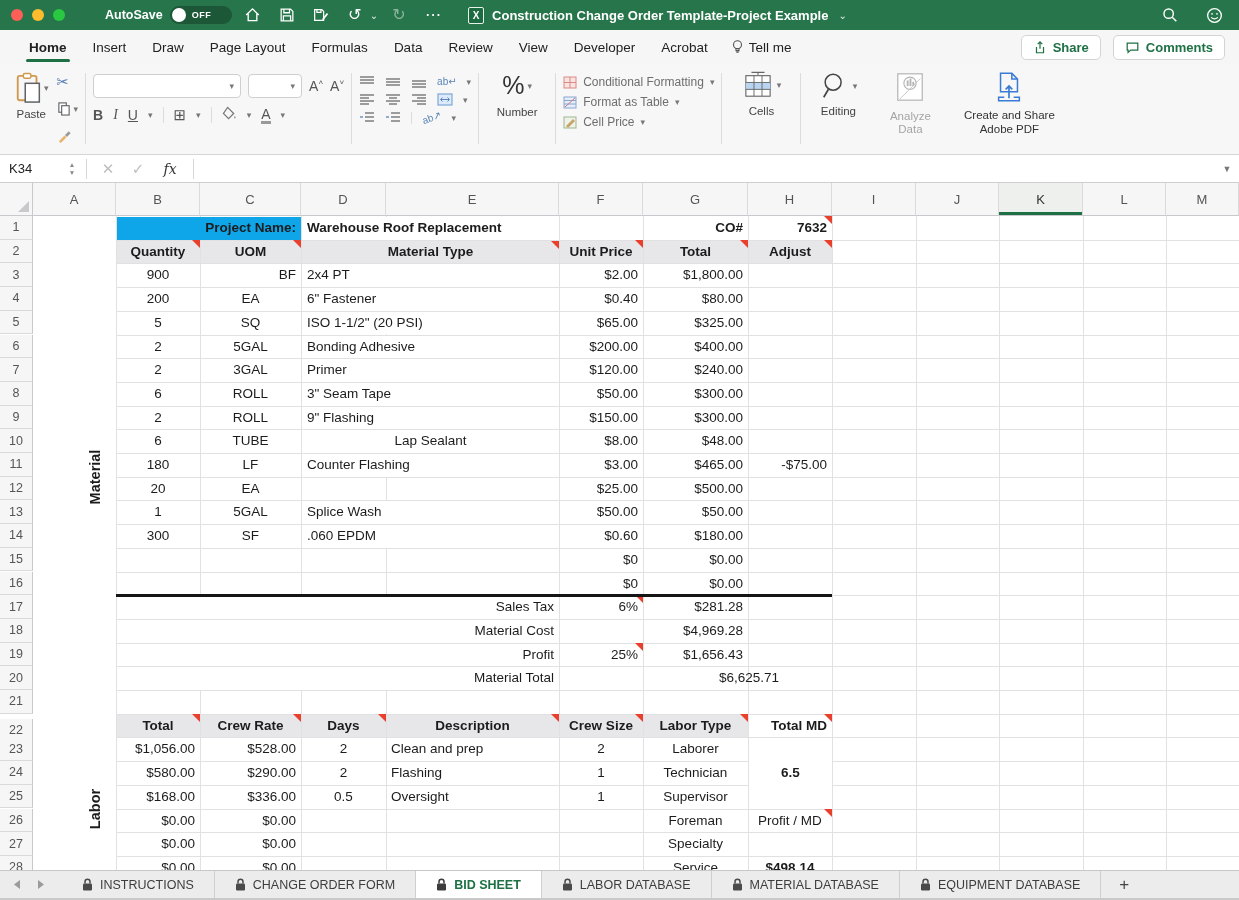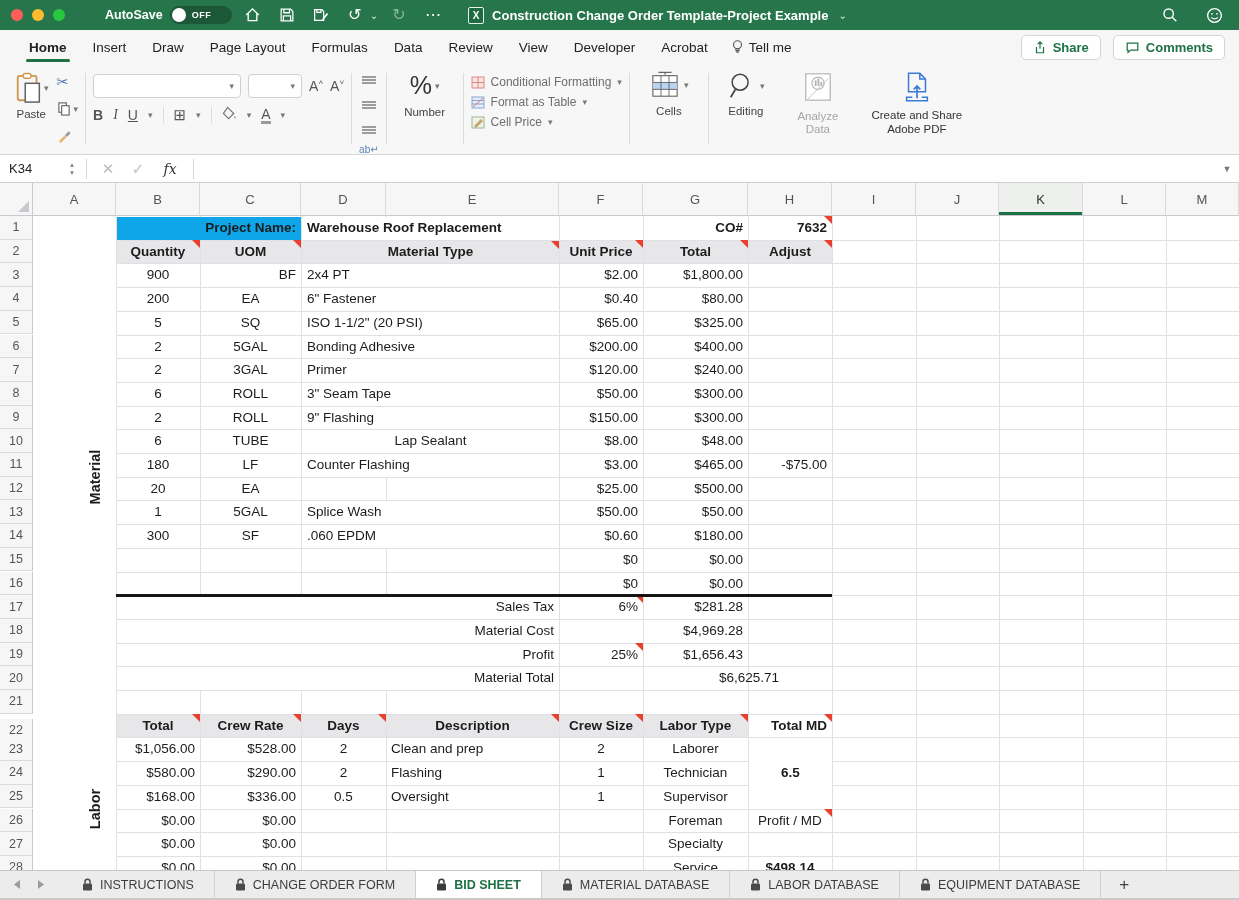--- a/index.html
+++ b/index.html
@@ -59,21 +59,21 @@
   .fg-row { display:flex; align-items:center; gap:7px; }
   .fsel { height:24px; background:#fff; border:1px solid #cfcfcf; border-radius:4px;
     display:flex; align-items:center; justify-content:flex-end; padding-right:6px; }
   .fsel.name { width:148px; } .fsel.size { width:54px; }
   .fmt { font-size:14px; color:#555; }
   .fmt.b { font-weight:700; } .fmt.i { font-style:italic; font-family:"Liberation Serif",serif; }
   .fmt.u { text-decoration:underline; }
   .asz { font-size:14px; color:#555; } .asz sup { font-size:8px; }
 
   .align-group { display:flex; flex-direction:column; gap:5px; padding-top:4px; }
-  .ag-row { display:flex; align-items:center; gap:10px;flex-direction:column; }
+  .ag-row { display:flex; align-items:center; gap:10px; }
   .lineset line { stroke:#6b6b6b; stroke-width:1.3; }
   .bluebit { color:#5b84b8; font-size:10px; }
 
   .num-group { display:flex; flex-direction:column; align-items:center; padding-top:2px; width:62px; }
   .pct { font-size:25px; color:#333; line-height:1; }
 
   .styles-group { display:flex; flex-direction:column; gap:6px; padding-top:4px; }
   .style-row { display:flex; align-items:center; gap:6px; font-size:12px; color:#6e6e6e; white-space:nowrap; }
 
   .adobe-label { font-size:11.5px; color:#333; text-align:center; line-height:1.2; margin-top:2px; }
@@ -703,28 +703,28 @@
           <rect x="1" y="5.5" width="9" height="7" rx="1.2" fill="#3c3c3c"></rect>
           <path d="M3 5.5 V3.8 A2.5 2.5 0 0 1 8 3.8 V5.5" fill="none" stroke="#3c3c3c" stroke-width="1.5"></path>
         </svg>
       <span>BID SHEET</span>
     </span>
     <span class="stab">
       <svg width="11" height="13" viewBox="0 0 11 13">
           <rect x="1" y="5.5" width="9" height="7" rx="1.2" fill="#4a4a4a"></rect>
           <path d="M3 5.5 V3.8 A2.5 2.5 0 0 1 8 3.8 V5.5" fill="none" stroke="#4a4a4a" stroke-width="1.5"></path>
         </svg>
-      <span>MATERIAL DATABASE</span>
+      <span>LABOR DATABASE</span>
     </span>
     <span class="stab">
       <svg width="11" height="13" viewBox="0 0 11 13">
           <rect x="1" y="5.5" width="9" height="7" rx="1.2" fill="#4a4a4a"></rect>
           <path d="M3 5.5 V3.8 A2.5 2.5 0 0 1 8 3.8 V5.5" fill="none" stroke="#4a4a4a" stroke-width="1.5"></path>
         </svg>
-      <span>LABOR DATABASE</span>
+      <span>MATERIAL DATABASE</span>
     </span>
     <span class="stab">
       <svg width="11" height="13" viewBox="0 0 11 13">
           <rect x="1" y="5.5" width="9" height="7" rx="1.2" fill="#4a4a4a"></rect>
           <path d="M3 5.5 V3.8 A2.5 2.5 0 0 1 8 3.8 V5.5" fill="none" stroke="#4a4a4a" stroke-width="1.5"></path>
         </svg>
       <span>EQUIPMENT DATABASE</span>
     </span>
     <span class="addtab">+</span>
   </div>

